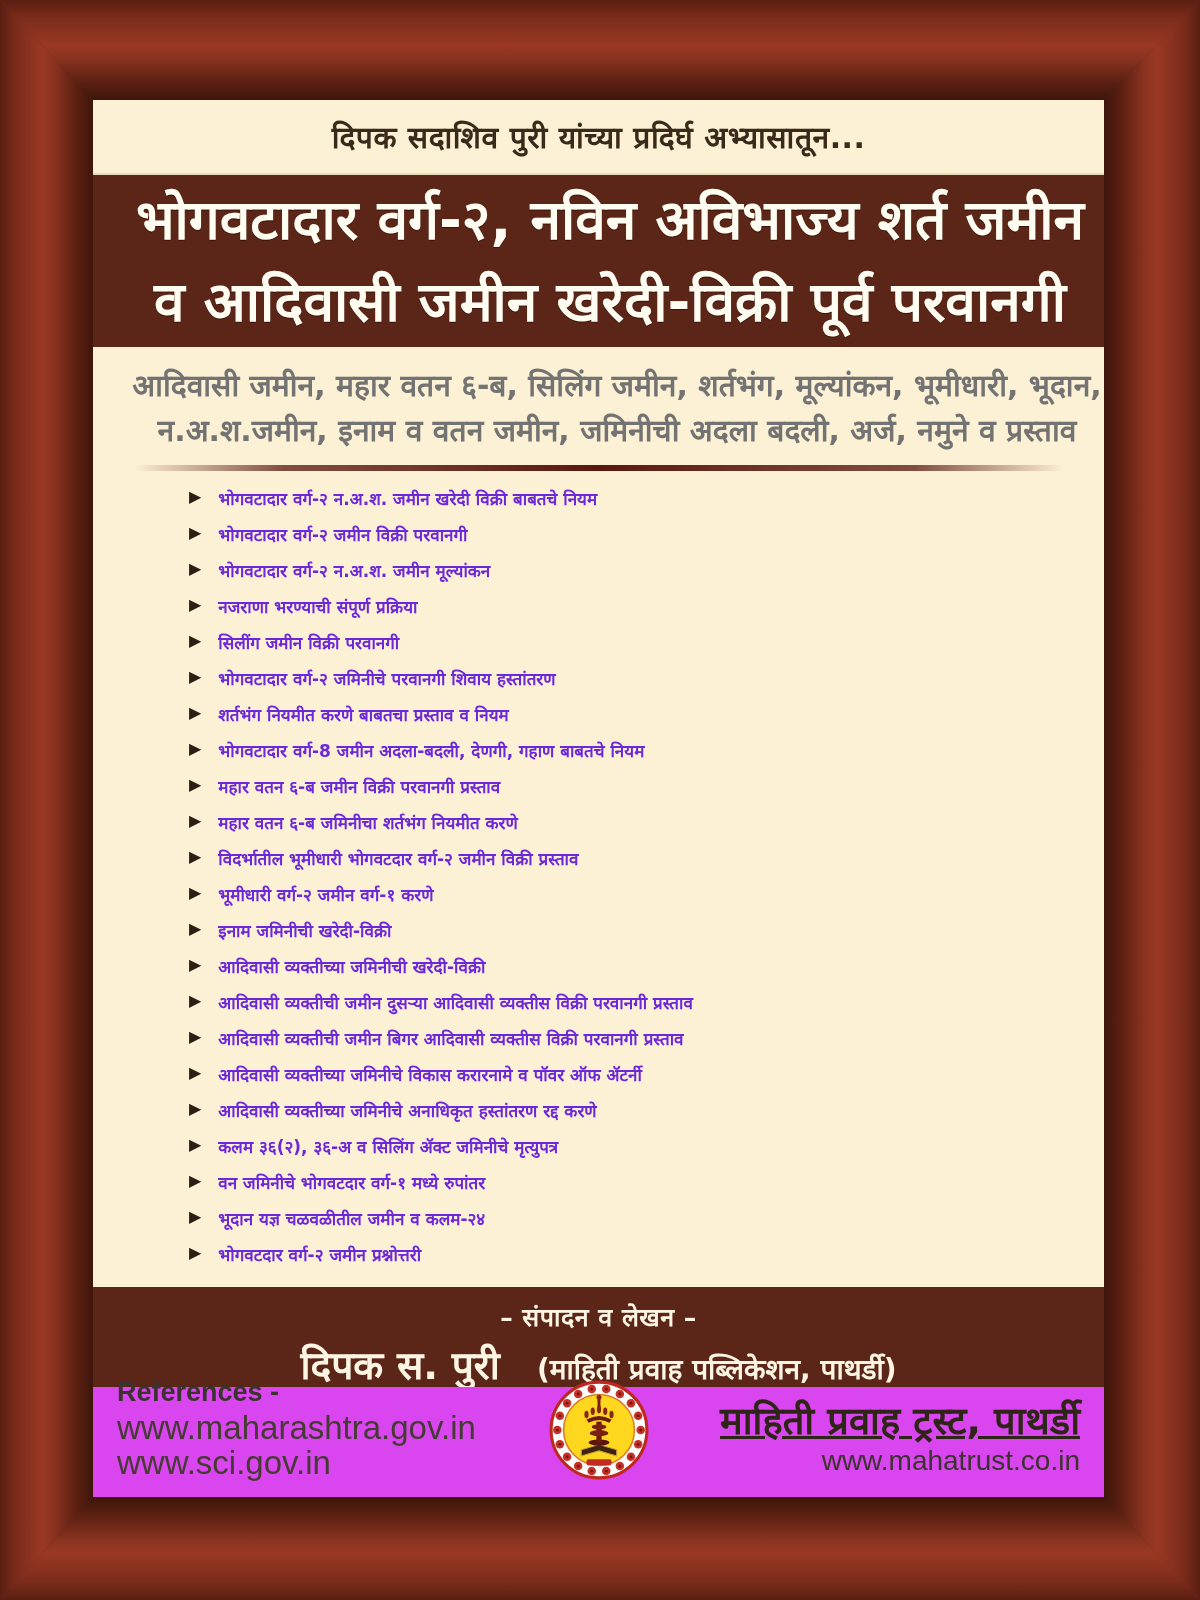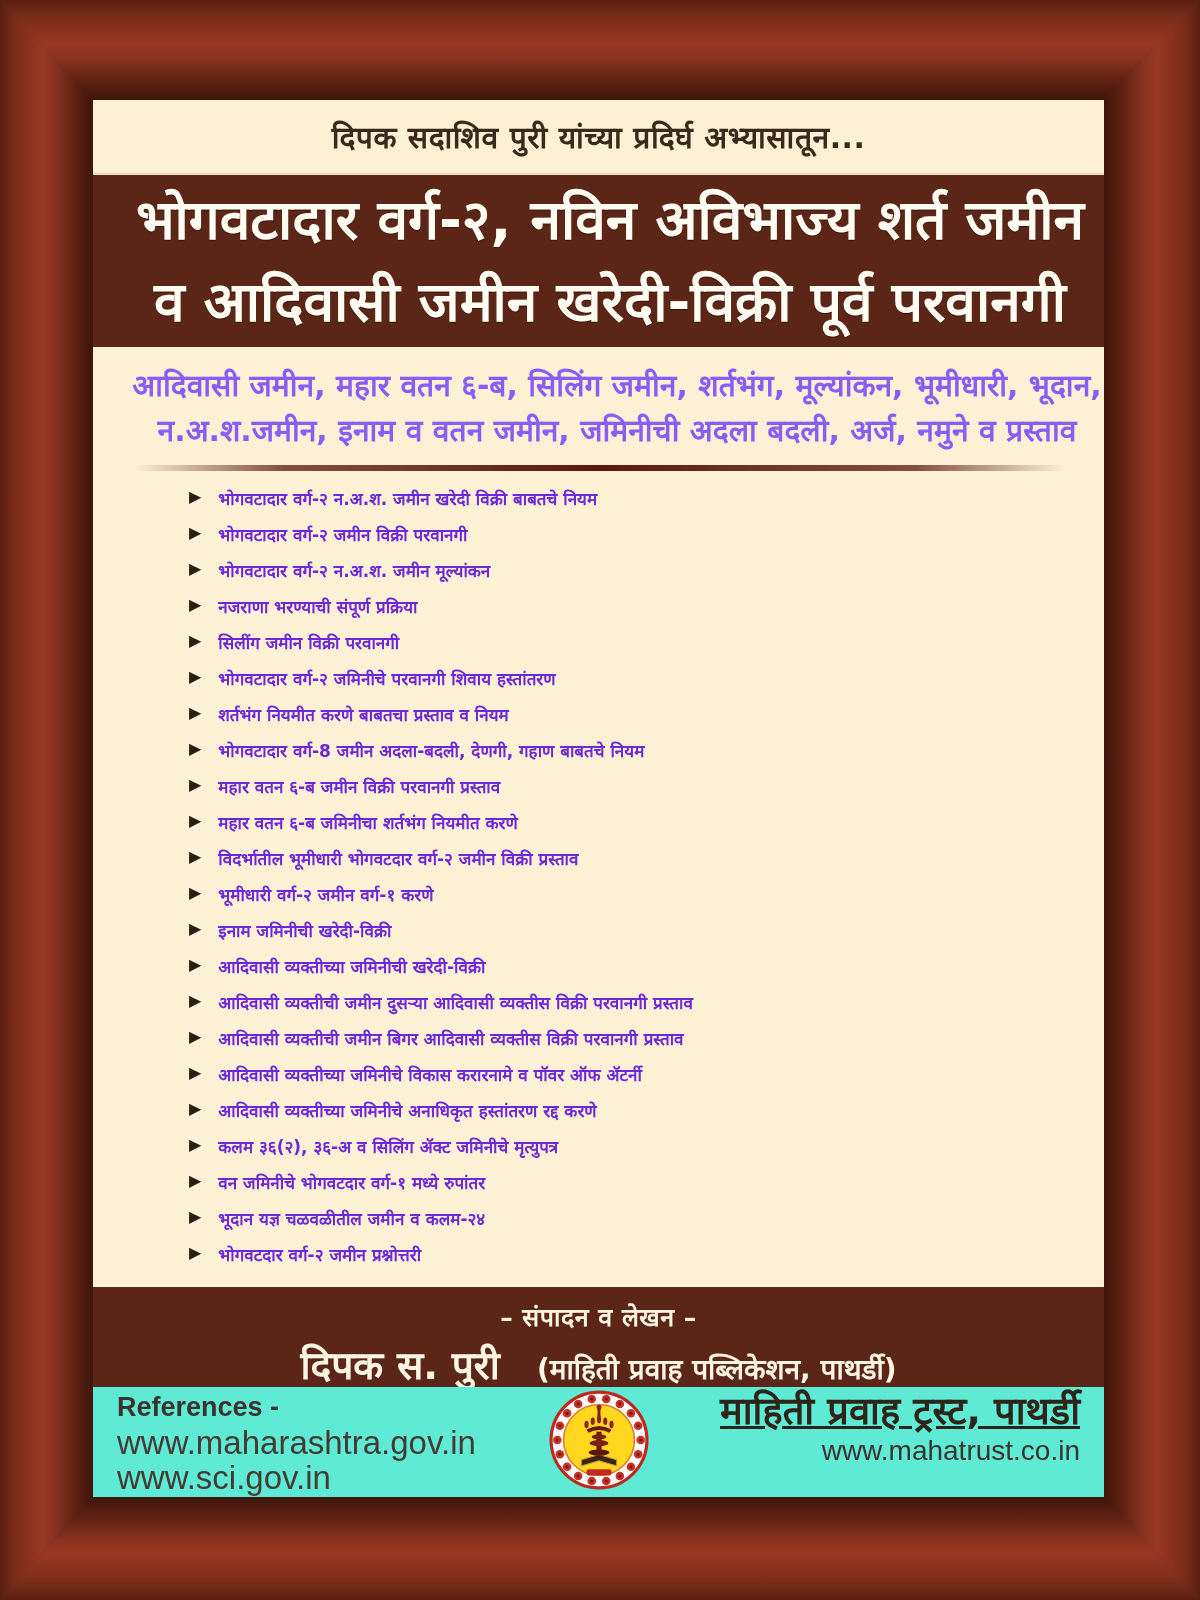--- a/index.html
+++ b/index.html
@@ -29,35 +29,35 @@
   .band-header{height:74px;background:#fcf0d5;display:flex;align-items:center;justify-content:center;}
   .tagline{font-size:30px;font-weight:700;color:#3b2a1b;letter-spacing:.5px;}
 
   .band-title{height:175px;background:#5b2518;border-top:2px solid #e9dab9;
     display:flex;flex-direction:column;align-items:center;justify-content:center;padding-left:23px;}
   .title-line{font-size:55px;line-height:82px;font-weight:700;color:#fffdf2;
     text-shadow:0 1px 0 #3a130a;white-space:nowrap;}
 
   .band-main{height:955px;background:#fcf0d5;}
   .subtitle{margin-top:16px;text-align:center;}
-  .subtitle div{font-size:30px;line-height:45px;font-weight:700;color:#8b5cf6;white-space:nowrap;padding-left:37px;}
+  .subtitle div{font-size:30px;line-height:45px;font-weight:700;color:#737373;white-space:nowrap;padding-left:37px;}
   .divider{width:930px;height:6px;border-radius:3px;margin:12px auto 8px auto;
     background:linear-gradient(to right,rgba(88,25,12,0) 0%,rgba(88,25,12,.75) 16%,#58190c 50%,rgba(88,25,12,.75) 84%,rgba(88,25,12,0) 100%);}
   .topics{padding:8px 0 0 96px;}
   .topic{display:flex;align-items:baseline;height:36px;}
   .bullet{font-size:16px;color:#2e1d12;margin-right:17px;position:relative;top:-3px;}
   .topic-text{font-size:17px;font-weight:700;color:#6d28d9;white-space:nowrap;}
 
   .band-editor{height:100px;background:#5b2518;text-align:center;color:#fdf5e3;}
   .editor-heading{margin-top:12px;font-size:25px;font-weight:700;letter-spacing:.5px;}
   .editor-line{margin-top:4px;}
   .editor-name{font-size:39px;font-weight:700;}
   .editor-publisher{font-size:28px;font-weight:700;margin-left:32px;}
 
-  .band-footer{height:110px;background:#5eead4;display:flex;align-items:flex-start;padding:3px 24px;box-sizing:border-box;}
+  .band-footer{height:110px;background:#d946ef;display:flex;align-items:flex-end;padding:17px 24px;box-sizing:border-box;}
   .refs{flex:1;}
   .refs-label{font-family:"Liberation Sans",sans-serif;font-size:27px;font-weight:700;color:#3b332d;line-height:35px;}
   .ref-url{font-family:"Liberation Sans",sans-serif;font-size:33px;color:#453b33;line-height:35px;}
   .logo-wrap{width:110px;display:flex;justify-content:center;}
   .trust{flex:1;text-align:right;}
   .trust-name{font-size:38px;font-weight:700;color:#2f2418;line-height:42px;text-decoration:underline;}
   .trust-url{font-family:"Liberation Sans",sans-serif;font-size:28px;color:#3b332d;line-height:38px;}
 </style>
 </head>
 <body>

